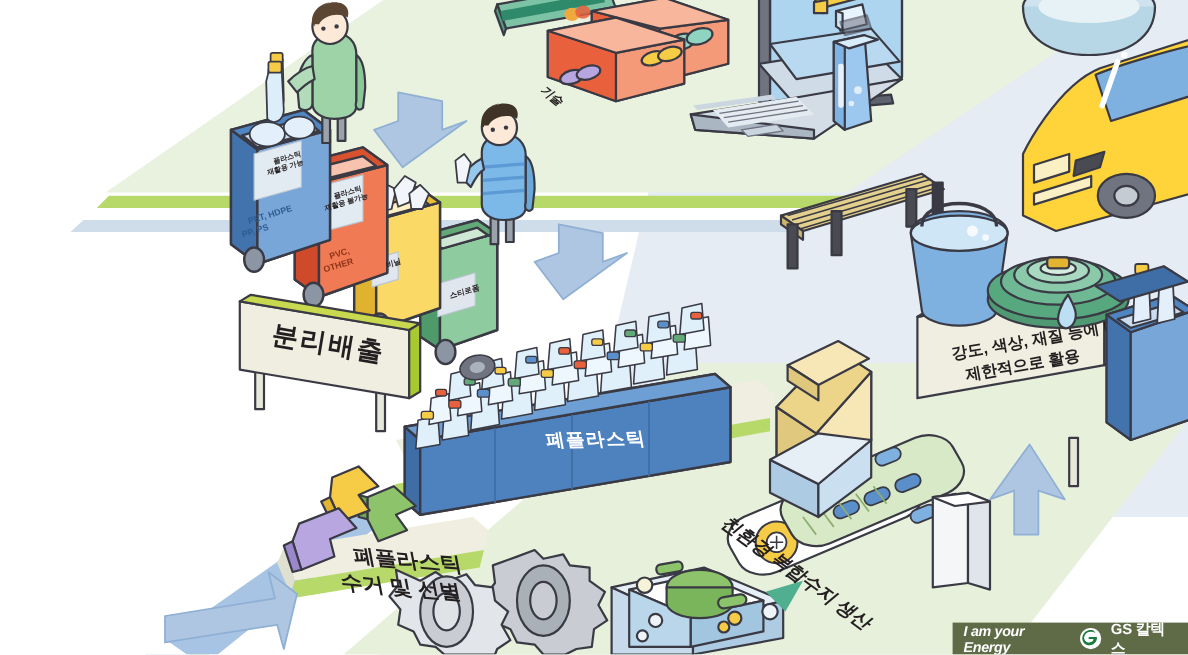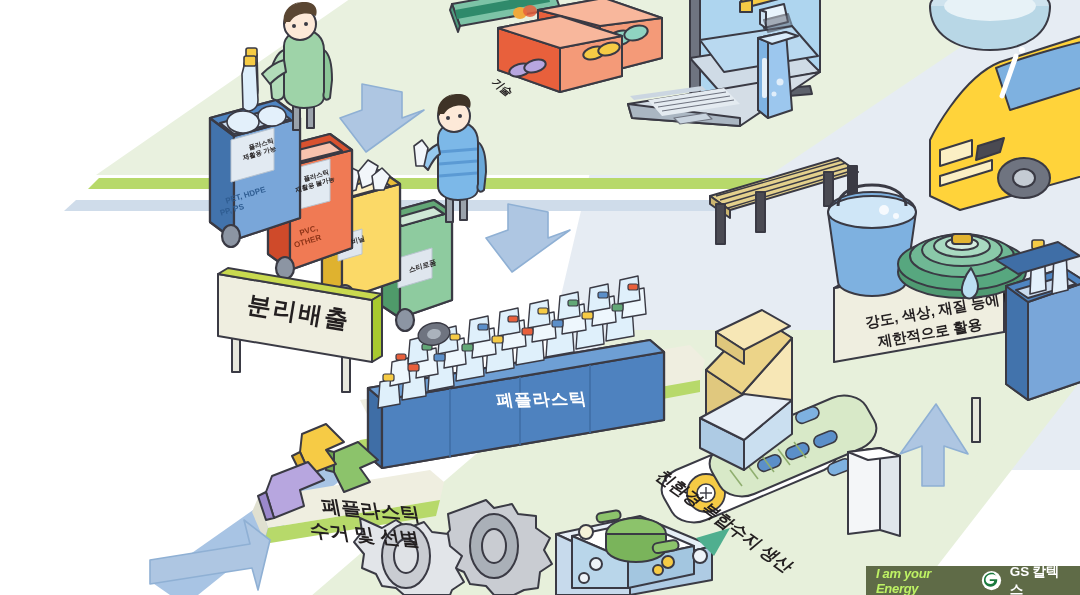--- a/index.html
+++ b/index.html
@@ -578,21 +578,21 @@
 
   <div class="lbl" style="left:500px;top:76px;font-size:11px;transform:rotate(39deg) skewX(-15deg);transform-origin:left top;">기술</div>
 
   <div class="lbl" style="left:292px;top:466px;font-size:19px;line-height:26px;transform:rotate(-11deg) skewY(16deg);transform-origin:left top;text-align:center;">
     <span>폐플라스틱</span><br><span>수거 및 선별</span>
   </div>
 
   <div class="lbl" style="left:668px;top:466px;font-size:17px;transform:rotate(36deg) skewX(-14deg);transform-origin:left top;white-space:nowrap;">친환경 복합수지 생산</div>
 
   <div style="position:absolute;left:866px;top:566px;width:214px;height:29px;background:#5f6b47;display:flex;align-items:center;gap:8px;padding:0 10px;box-sizing:border-box;">
-    <span style="color:#bef264;font-size:13px;font-weight:bold;font-style:italic;letter-spacing:-.3px;">I am your Energy</span>
+    <span style="color:#ffffff;font-size:13px;font-weight:bold;font-style:italic;letter-spacing:-.3px;">I am your Energy</span>
     <span style="display:inline-flex;align-items:center;">
       <svg width="21" height="21" viewBox="0 0 24 24">
         <circle cx="12" cy="12" r="11" fill="#ffffff"></circle>
         <path d="M18,7 C14,3.5 7,4.5 5.5,9.5 C4.5,13 7,16 10.5,16 C13,16 15,14.5 15,12.5 L10,12.5 L10,10.5 L18.5,10.5 C19,14.5 16,19 11,19 C6,19 2.5,15 3.5,10 C4.5,5 10,2 14.5,3.5 Z" fill="#1b7a3e"></path>
       </svg>
     </span>
     <span style="color:#ffffff;font-size:13.5px;font-weight:bold;letter-spacing:-.2px;">GS 칼텍스</span>
   </div>
 
 </div>

